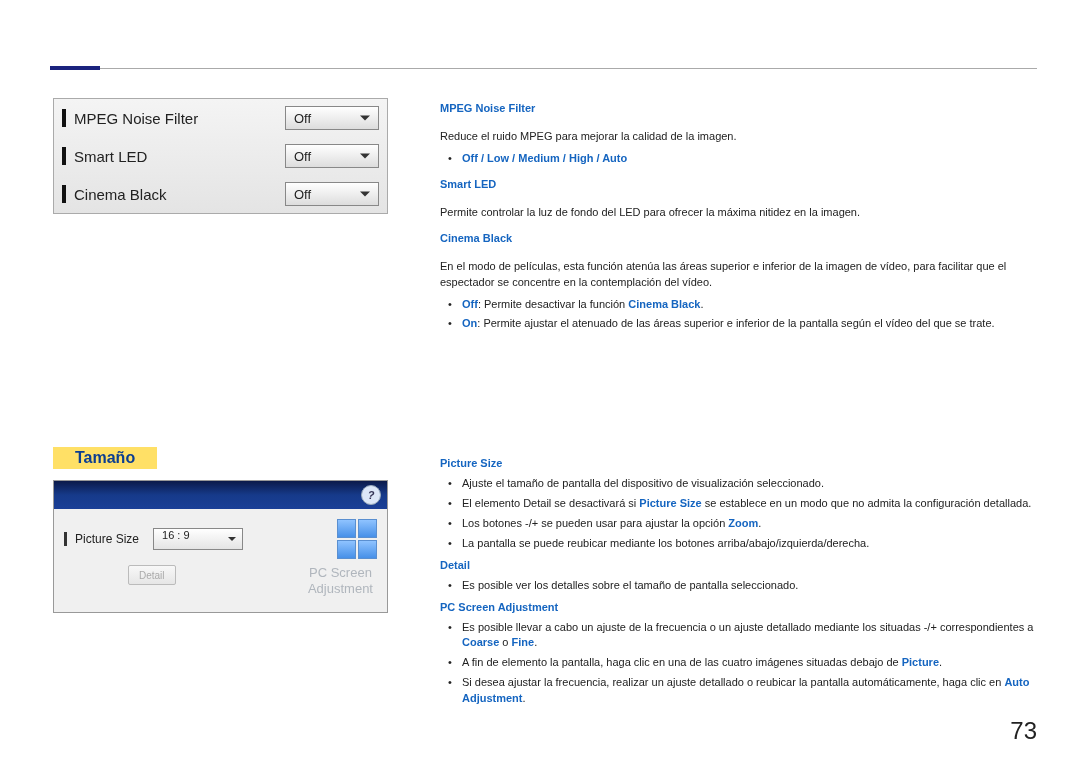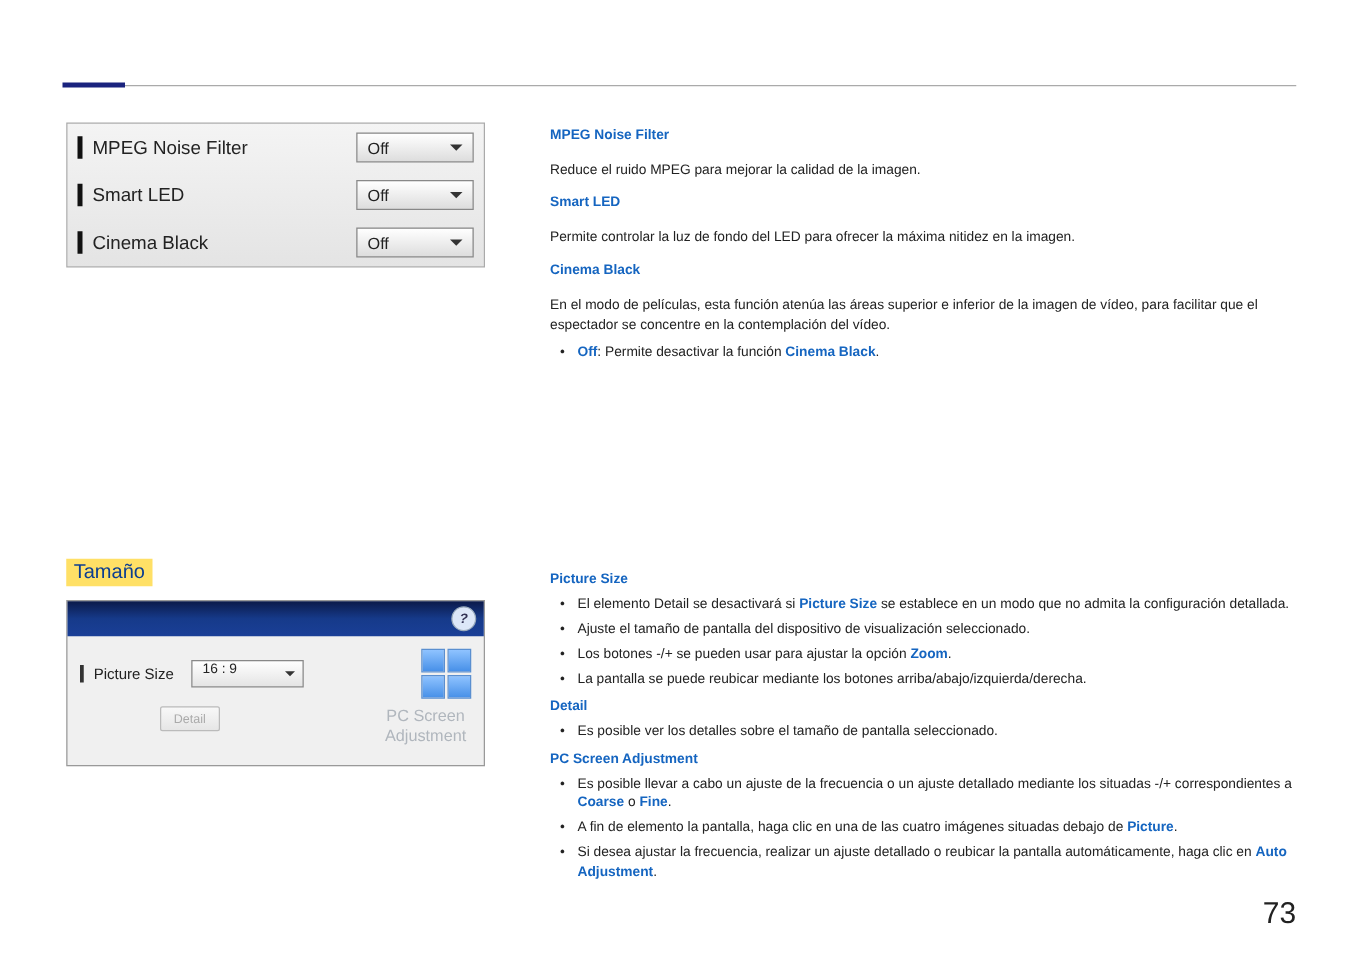--- a/index.html
+++ b/index.html
@@ -83,22 +83,22 @@
     content: "•"; position: absolute; left: 8px; top: 0; color:#222;
   }
 
   
   .section-h {
     position: absolute;
     left: 53px; top: 447px;
     background: #ffe066;
     color: #0b3d91;
     font-size: 16px;
-    padding: 2px 6px;
-    font-weight: normal;
+    padding: 2px 22px;
+    font-weight: bold;
   }
 
   
   .panel2 {
     position: absolute;
     left: 53px; top: 480px;
     width: 335px; height: 133px;
     border: 1px solid #999;
     background: #f0f0f0;
   }
@@ -201,27 +201,33 @@
     <div class="select">
       <span>Off</span>
       <span class="chev"></span>
     </div>
   </div>
 </div>
 
 <div class="content">
   <div class="subhead" style="margin-top:0">MPEG Noise Filter</div>
   <p>Reduce el ruido MPEG para mejorar la calidad de la imagen.</p>
+  <ul>
+    <li><span class="accent">Off / Low / Medium / High / Auto</span></li>
+  </ul>
   <div class="subhead">Smart LED</div>
   <p>Permite controlar la luz de fondo del LED para ofrecer la máxima nitidez en la imagen.</p>
   <div class="subhead">Cinema Black</div>
   <p>En el modo de películas, esta función atenúa las áreas superior e inferior de la imagen de vídeo, para facilitar que el espectador se concentre en la contemplación del vídeo.</p>
   <ul>
     <li>
       <span class="accent">Off</span><span>: Permite desactivar la función </span><span class="accent">Cinema Black</span><span>.</span>
+    </li>
+    <li>
+      <span class="accent">On</span><span>: Permite ajustar el atenuado de las áreas superior e inferior de la pantalla según el vídeo del que se trate.</span>
     </li>
   </ul>
 </div>
 
 <div class="section-h">Tamaño</div>
 
 <div class="panel2">
   <div class="titlebar">
     <div class="help">?</div>
   </div>
@@ -244,24 +250,24 @@
     <div class="ghost">
       <div>PC Screen</div>
       <div>Adjustment</div>
     </div>
   </div>
 </div>
 
 <div class="content2">
   <div class="subhead">Picture Size</div>
   <ul>
+    <li>Ajuste el tamaño de pantalla del dispositivo de visualización seleccionado.</li>
     <li>
       <span>El elemento </span><span class="bold">Detail</span><span> se desactivará si </span><span class="accent">Picture Size</span><span> se establece en un modo que no admita la configuración detallada.</span>
     </li>
-    <li>Ajuste el tamaño de pantalla del dispositivo de visualización seleccionado.</li>
     <li>
       <span>Los botones -/+ se pueden usar para ajustar la opción </span><span class="accent">Zoom</span><span>.</span>
     </li>
     <li>La pantalla se puede reubicar mediante los botones arriba/abajo/izquierda/derecha.</li>
   </ul>
   <div class="subhead">Detail</div>
   <ul>
     <li>Es posible ver los detalles sobre el tamaño de pantalla seleccionado.</li>
   </ul>
   <div class="subhead">PC Screen Adjustment</div>

